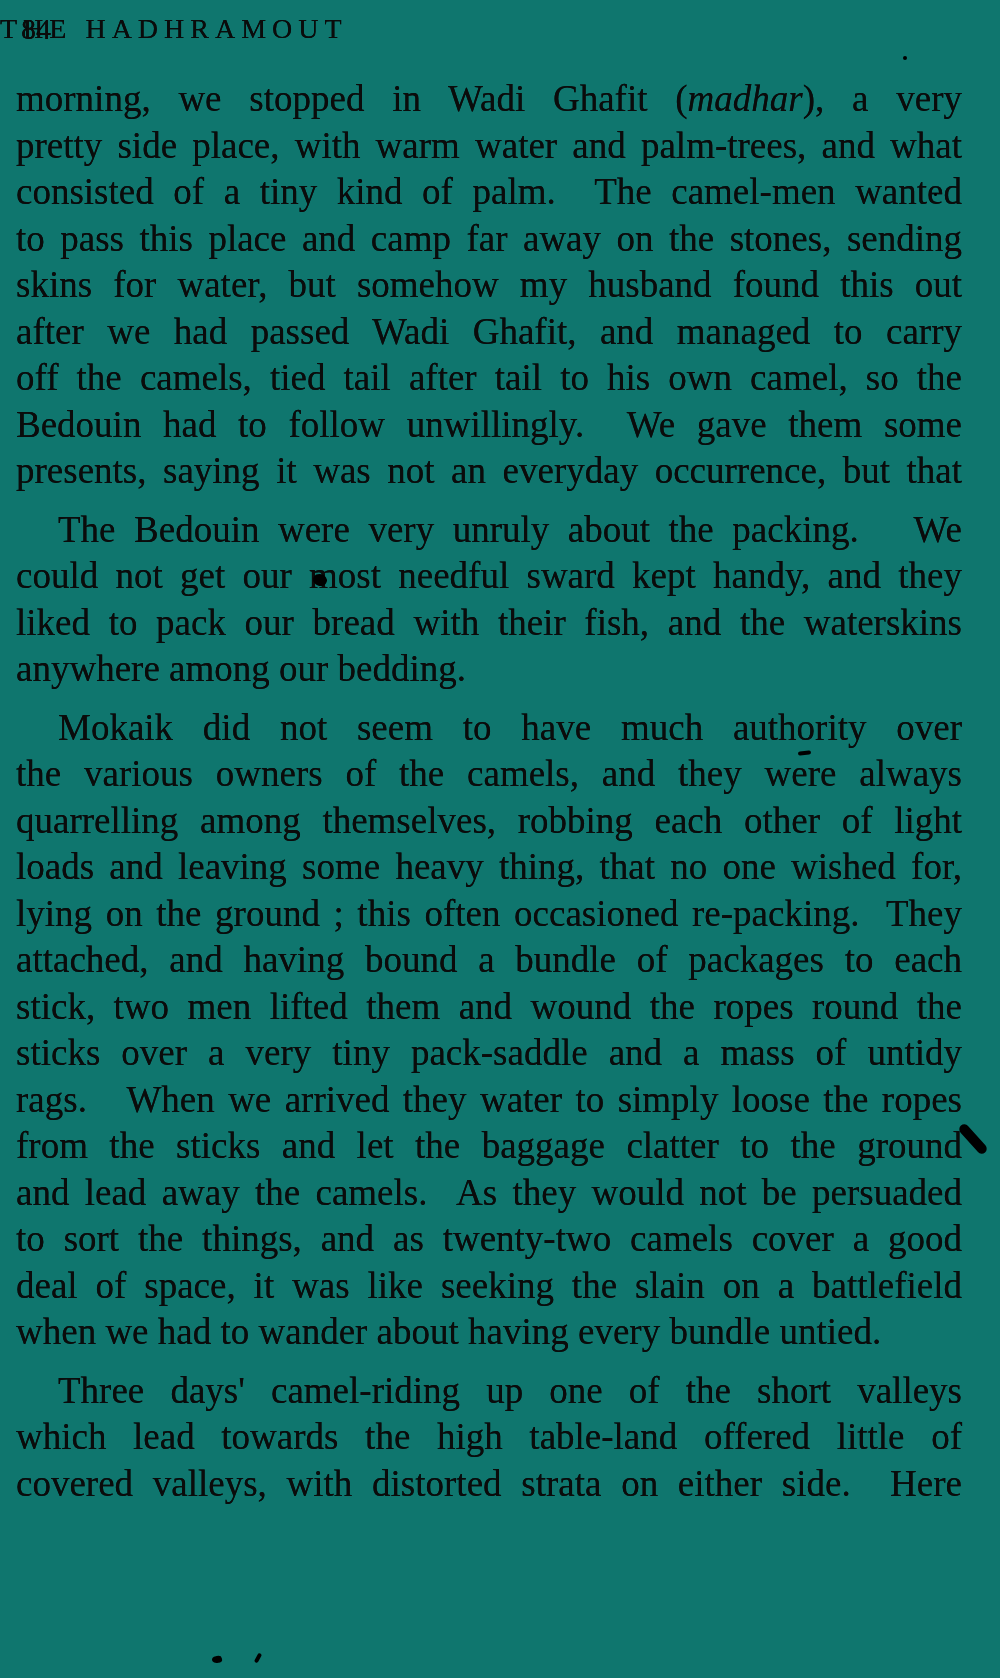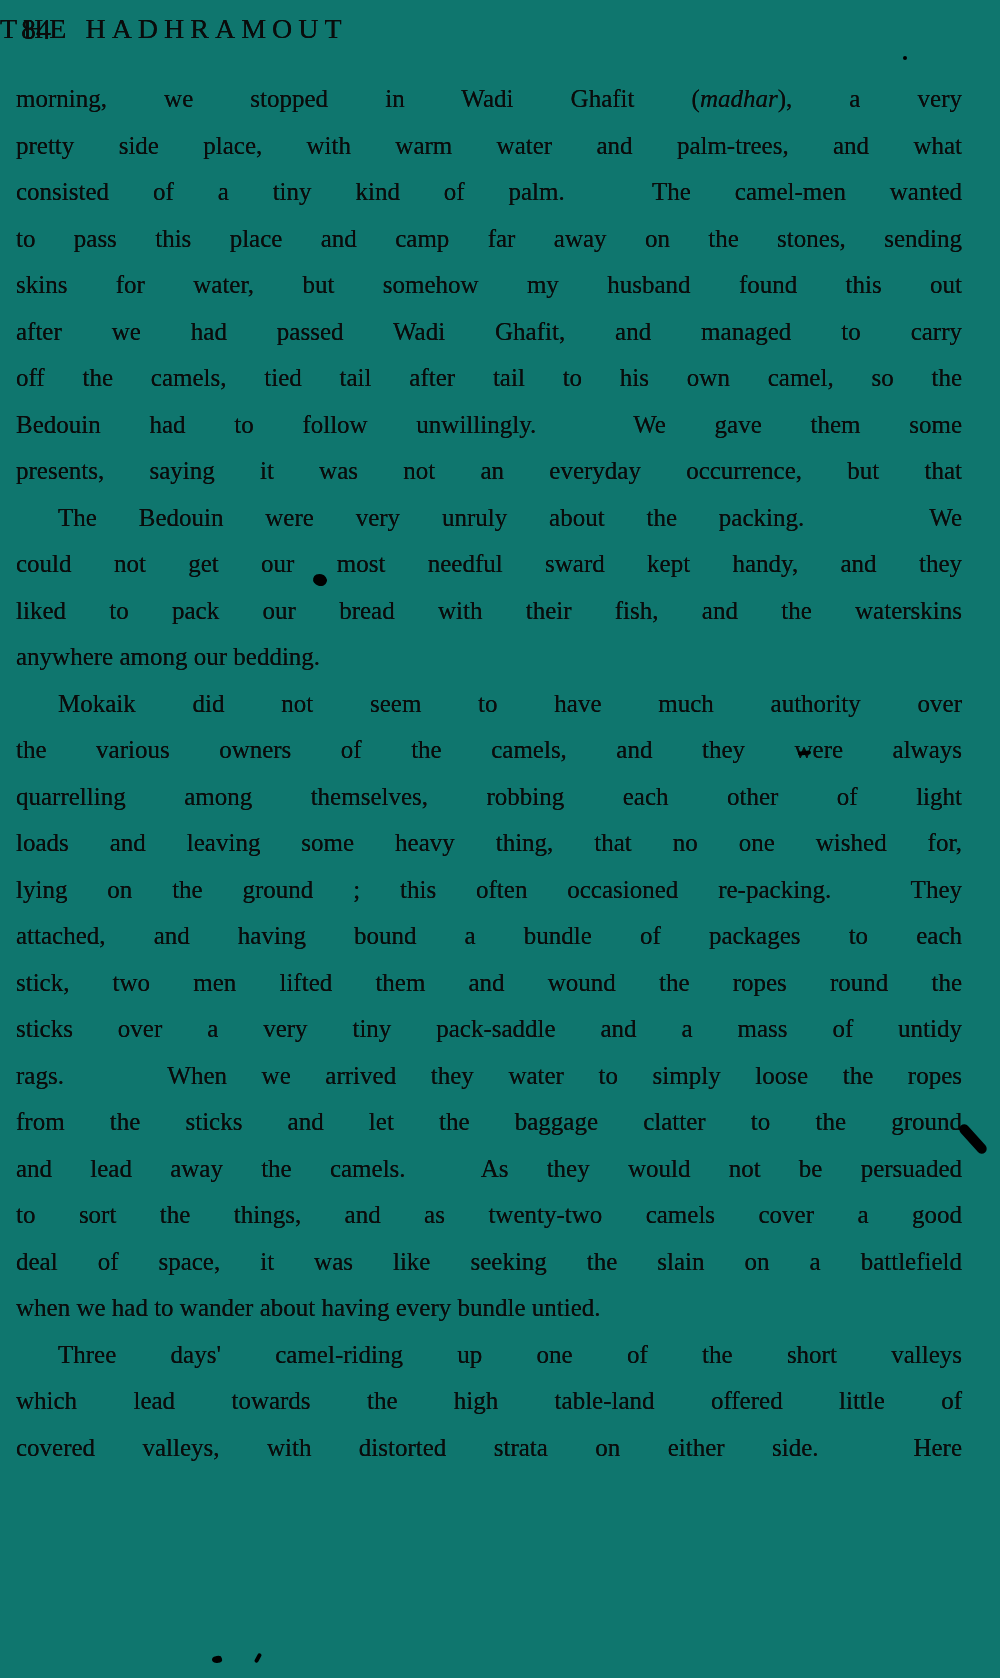--- a/index.html
+++ b/index.html
@@ -14,28 +14,28 @@
     text-shadow:0 0 0.5px rgba(0,0,0,.85);
   }
   .title {
     position:absolute; left:0; top:11px; width:932px;
     text-align:left; font-size:28px; line-height:36px;
     letter-spacing:6px; white-space:nowrap;
     text-shadow:0 0 0.6px rgba(0,0,0,.9);
   }
   .body { position:absolute; left:16px; top:76px; width:946px; }
   .line {
-    font-size:25px; line-height:46.5px; height:46.5px;
+    font-size:37px; line-height:46.5px; height:46.5px;
     text-align:justify; text-align-last:justify;
     -moz-text-align-last:justify;
     white-space:pre-wrap; overflow:visible;
     text-shadow:0 0 0.5px rgba(0,0,0,.8);
   }
   .line.end { text-align-last:left; -moz-text-align-last:left; }
-  .line.indent { text-indent:42px; }
+  .line.indent { text-indent:42px;margin-top:12px; }
   .it { font-style:italic; }
   .artifact { position:absolute; background:#000; }
   .ink-blot { left:313px; top:574px; width:14px; height:12px; border-radius:50%; transform:rotate(15deg); }
   .ink-slash { left:968px; top:1121px; width:10px; height:36px; border-radius:5px; transform:rotate(-42deg); }
   .dash-mark { left:798px; top:751px; width:13px; height:4px; border-radius:2px; transform:rotate(-6deg); }
   .speck-1 { left:212px; top:1656px; width:10px; height:7px; border-radius:50% 50% 40% 60%; transform:rotate(-12deg); }
   .speck-2 { left:256px; top:1653px; width:4px; height:10px; border-radius:2px; transform:rotate(28deg); }
   .speck-3 { left:903px; top:56px; width:4px; height:4px; border-radius:50%; }
   .speck-4 { left:934px; top:193px; width:3px; height:3px; border-radius:50%; }
 </style>

